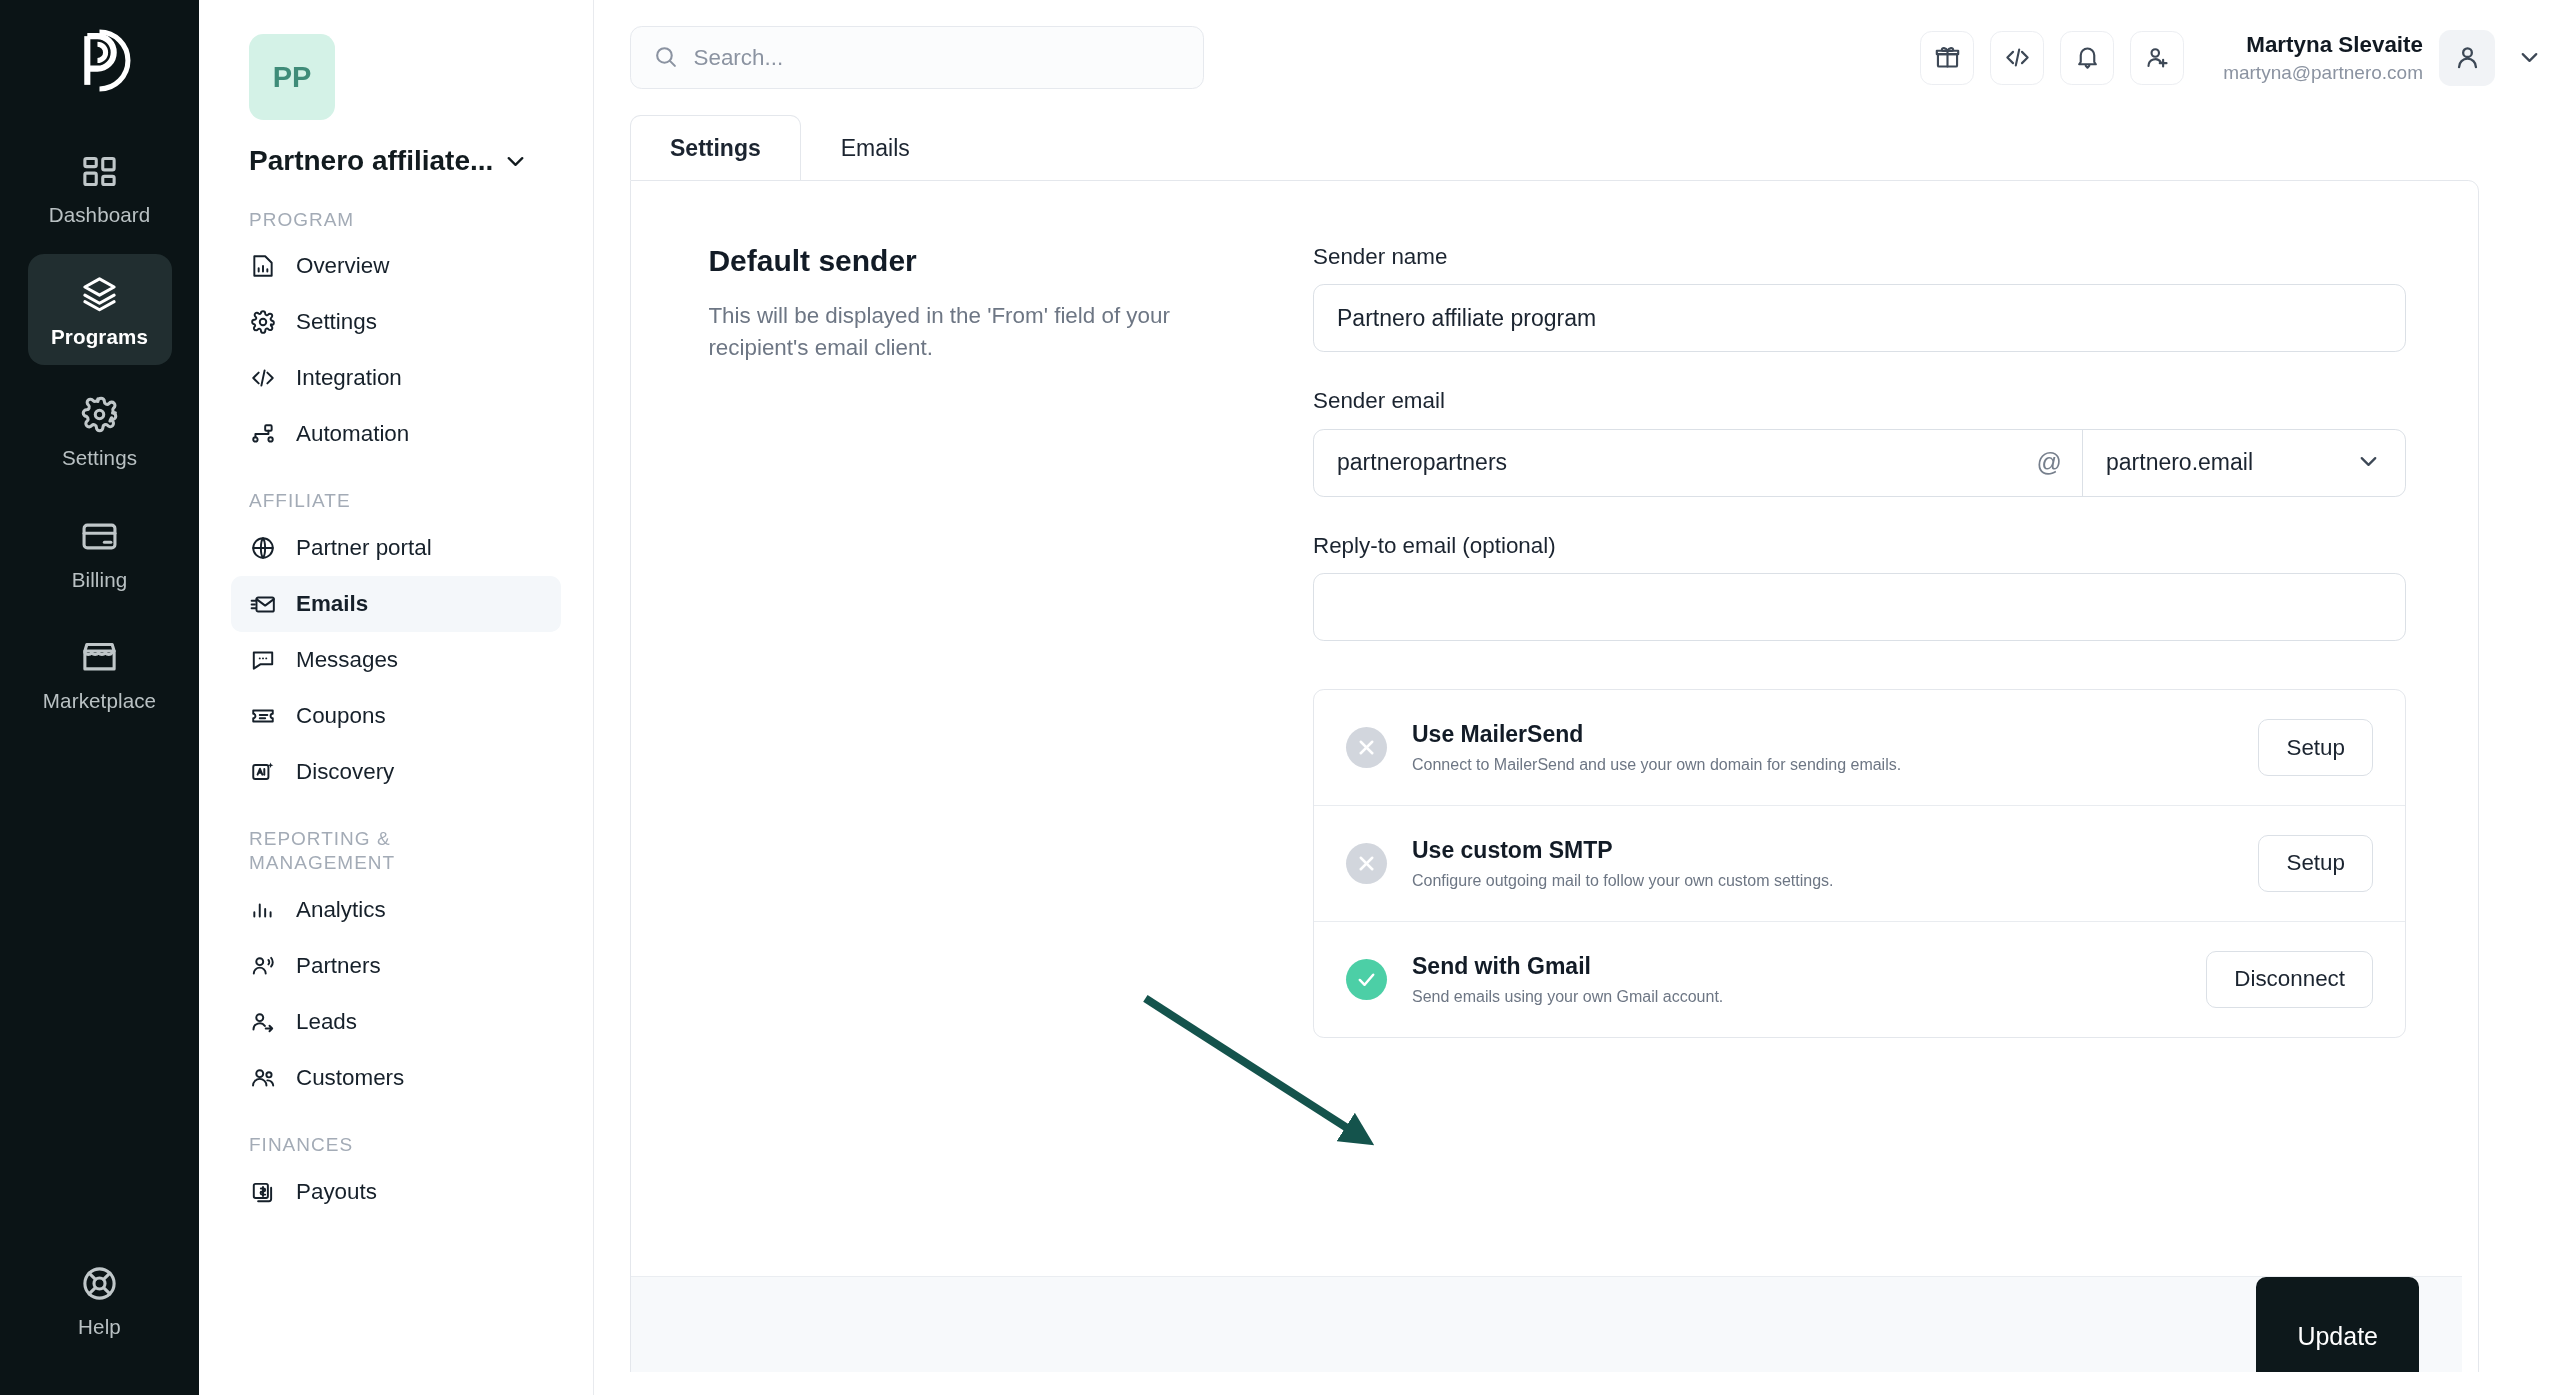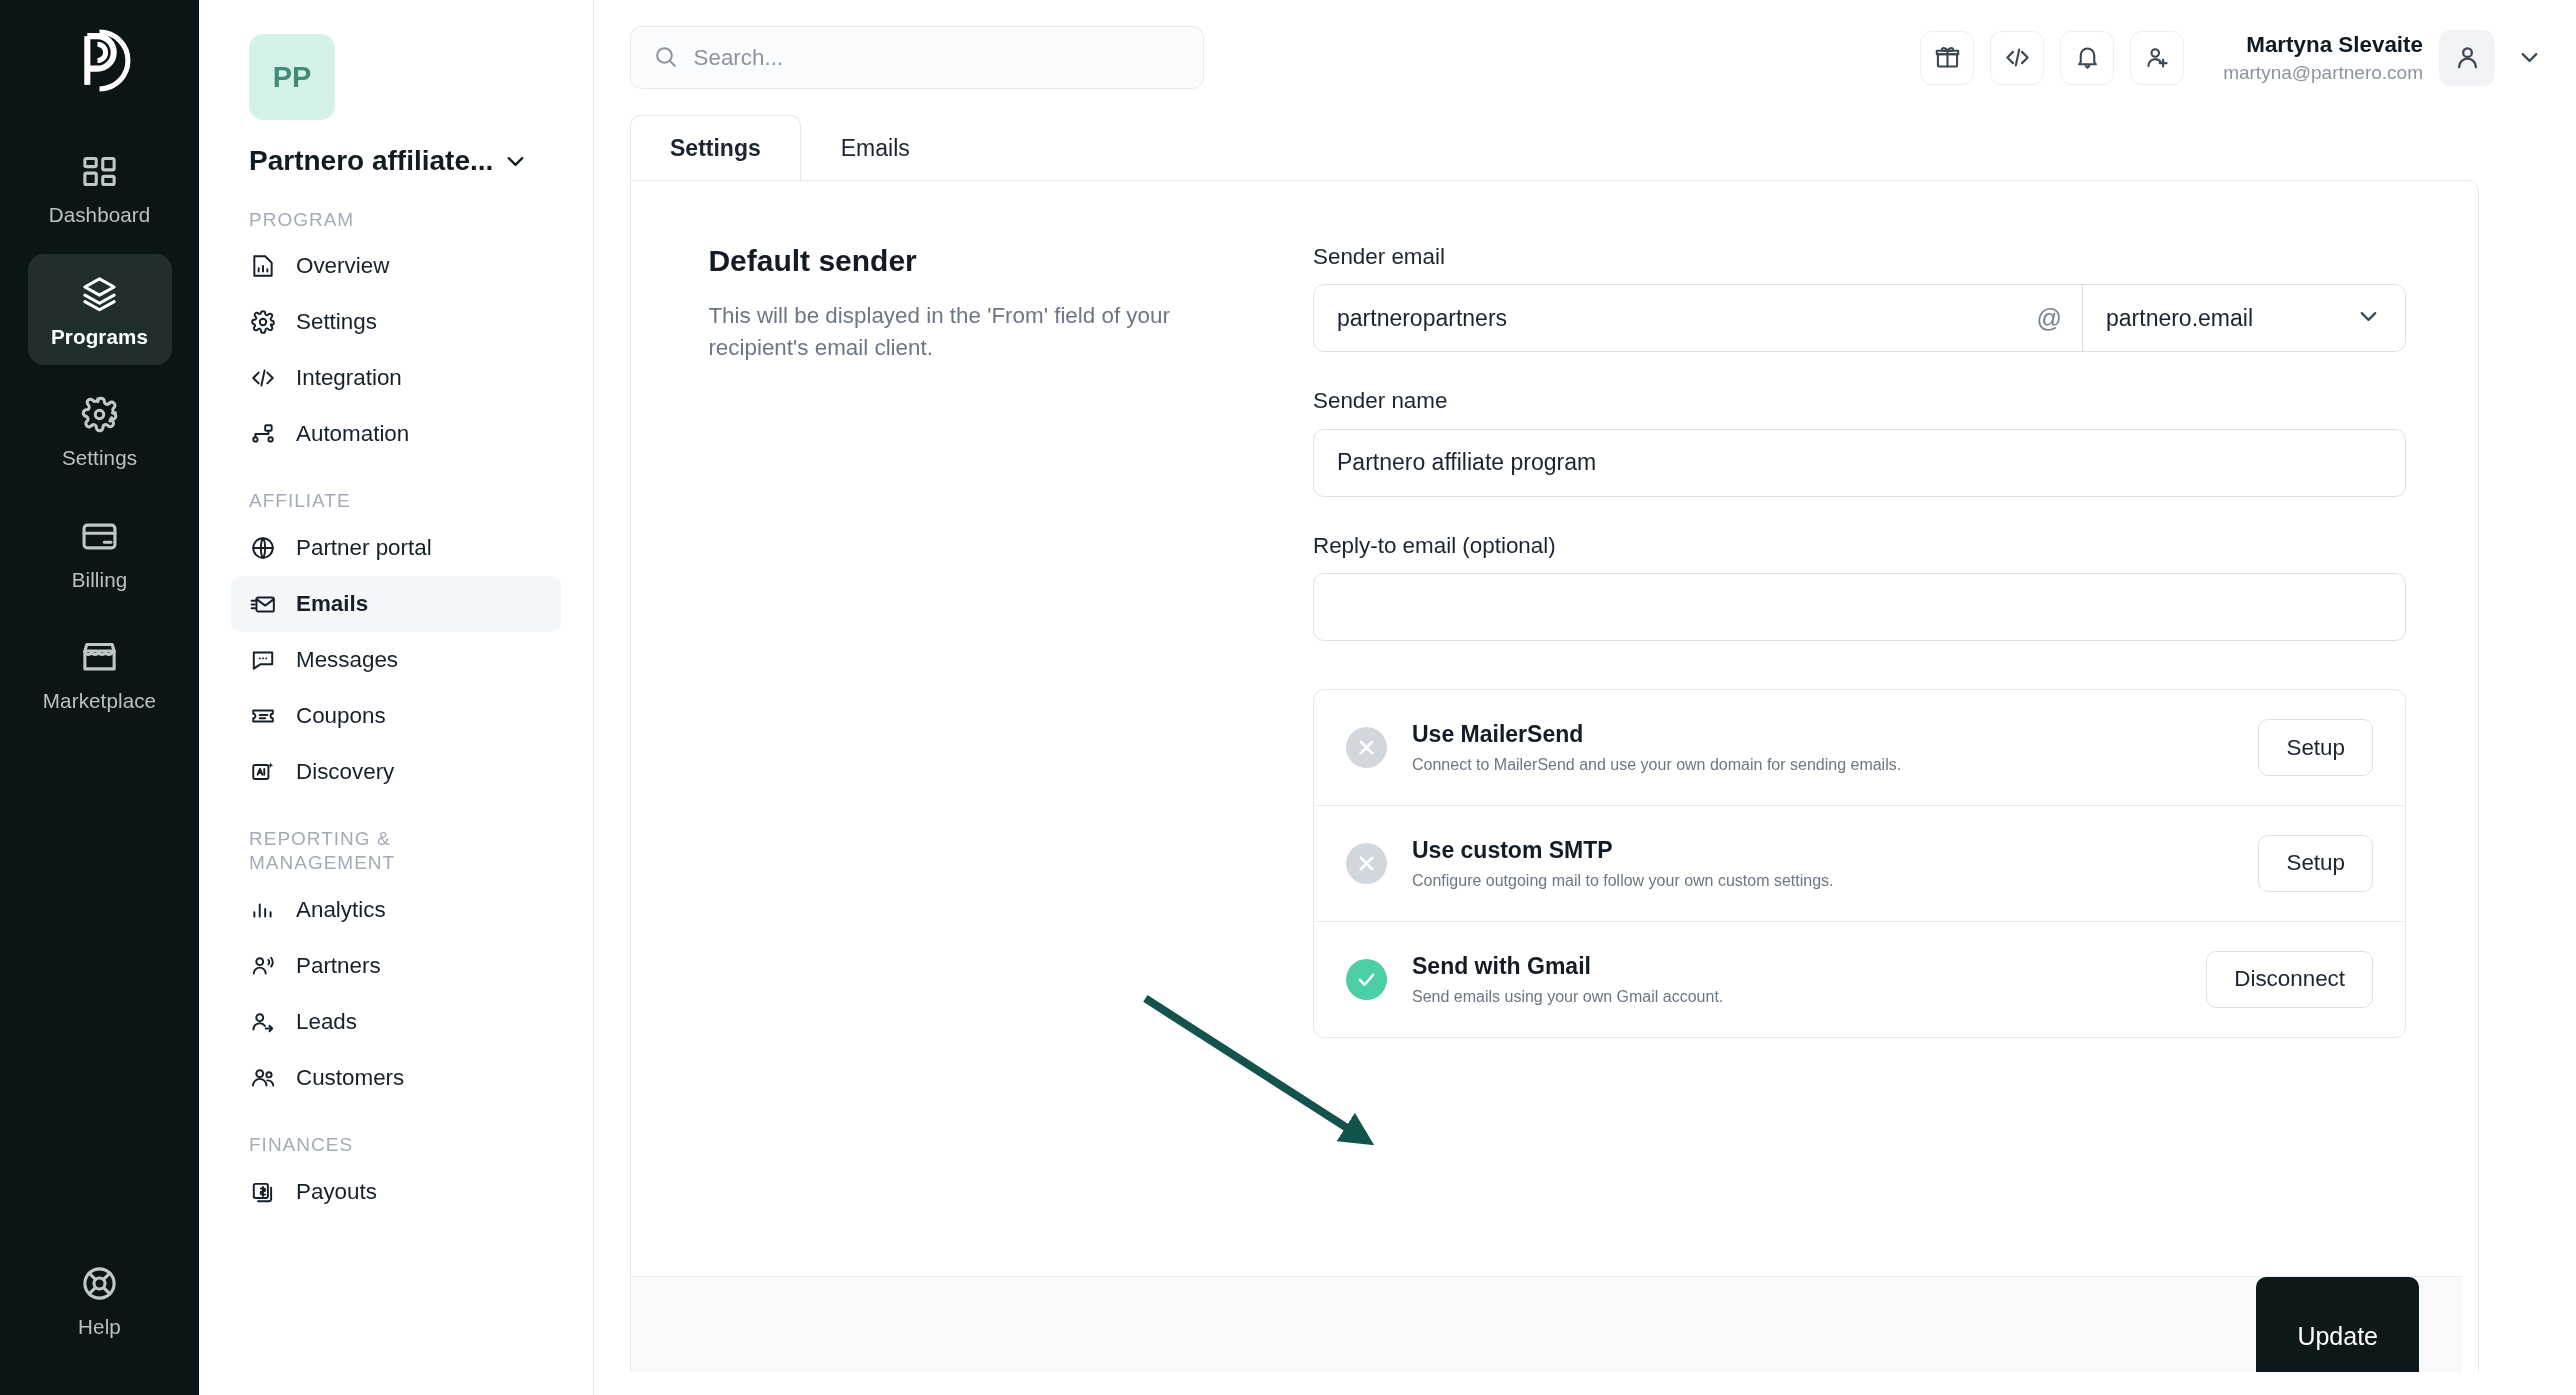--- a/index.html
+++ b/index.html
@@ -489,43 +489,43 @@
         <div class="card-body">
 
           <div class="card-left">
             <div class="sec-title">Default sender</div>
             <div class="sec-desc">This will be displayed in the 'From' field of your recipient's email client.</div>
           </div>
 
           <div class="card-right">
 
             <div class="field">
+              <div class="field-label">Sender name</div>
+              <div class="input-box">
+                <input type="text" value="Partnero affiliate program" style="">
+              </div>
+            </div>
+
+            <div class="field">
               <div class="field-label">Sender email</div>
               <div class="input-box">
                 <input type="text" value="partneropartners" style="">
                 <span class="at-sign">@</span>
                 <div class="domain-select">
                   <span class="dv">partnero.email</span>
                   <span>
                     <svg width="27" height="27" viewBox="0 0 24 24" fill="none" stroke="#3d4856" stroke-width="2" stroke-linecap="round" stroke-linejoin="round">
                         <polyline points="6 9 12 15 18 9"></polyline>
                       </svg>
                   </span>
                 </div>
               </div>
             </div>
 
             <div class="field">
-              <div class="field-label">Sender name</div>
-              <div class="input-box">
-                <input type="text" value="Partnero affiliate program" style="">
-              </div>
-            </div>
-
-            <div class="field">
               <div class="field-label">Reply-to email (optional)</div>
               <div class="input-box">
                 <input type="text" value="" style="">
               </div>
             </div>
 
             <div class="providers">
 
               <div class="prov-row">
                 <span class="status-circle off">

